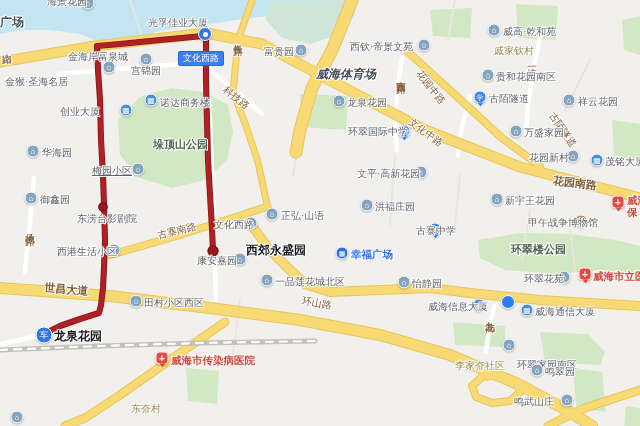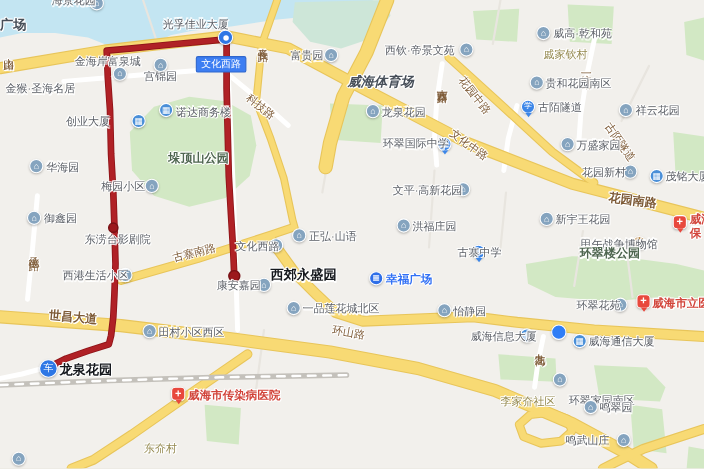--- a/index.html
+++ b/index.html
@@ -116,21 +116,21 @@
       <span class="ic ic-home" style="left: 109px; top: 67px;">⌂</span>
       <div class="mk c-poi" style="left: 131px; top: 65px;"><span>宫锦园</span></div>
       <div class="mk c-poi" style="left: 5px; top: 76px;"><span>金猴·圣海名居</span></div>
       <span class="ic ic-office" style="left: 151px; top: 100px;">▦</span>
       <div class="mk c-poi" style="left: 160px; top: 97px;"><span>诺达商务楼</span></div>
       <span class="ic ic-office" style="left: 126px; top: 110px;">▦</span>
       <div class="mk c-poi" style="left: 60px; top: 106px;"><span>创业大厦</span></div>
       <span class="ic ic-home" style="left: 33px; top: 151px;">⌂</span>
       <div class="mk c-poi" style="left: 42px; top: 147px;"><span>华海园</span></div>
       <span class="ic ic-home" style="left: 138px; top: 169px;">⌂</span>
-      <div class="mk c-poi" style="left: 92px; top: 165px;"><span>梅园小区</span></div>
+      <div class="mk c-poi" style="left: 92px; top: 165px; text-decoration: underline;"><span>梅园小区</span></div>
       <span class="ic ic-home" style="left: 31px; top: 198px;">⌂</span>
       <div class="mk c-poi" style="left: 40px; top: 194px;"><span>御鑫园</span></div>
       <div class="mk c-park" style="left: 153px; top: 138px;"><span>垛顶山公园</span></div>
       <div class="mk c-poi" style="left: 77px; top: 213px;"><span>东涝台影剧院</span></div>
       <span class="ic ic-home" style="left: 114px; top: 250px;">⌂</span>
       <div class="mk c-poi" style="left: 57px; top: 246px;"><span>西港生活小区</span></div>
       <div class="mk c-road vert" style="left: 24px; top: 226px;"><span>承德路</span></div>
       <div class="mk c-roadbig rot" style="left: 45px; top: 281px; transform: rotate(5deg);"><span>世昌大道</span></div>
       <span class="ic ic-home" style="left: 136px; top: 301px;">⌂</span>
       <div class="mk c-poi" style="left: 144px; top: 297px;"><span>田村小区西区</span></div>
@@ -173,21 +173,21 @@
       <div class="mk c-roadbig rot" style="left: 554px; top: 174px; transform: rotate(7deg);"><span>花园南路</span></div>
       <span class="ic ic-home" style="left: 497px; top: 199px;">⌂</span>
       <div class="mk c-poi" style="left: 505px; top: 195px;"><span>新宇王花园</span></div>
       <span class="ic ic-hospital" style="left: 618px; top: 202px;">+</span>
       <div class="mk c-red" style="left: 627px; top: 194px;">
         <span style="display: block;">威海</span>
         <span style="display: block;">保</span>
       </div>
       <span class="ic ic-museum" style="left: 581px; top: 221px;">⌂</span>
       <div class="mk c-poi" style="left: 528px; top: 217px;"><span>甲午战争博物馆</span></div>
-      <div class="mk c-park" style="left: 511px; top: 225px; margin-left: 16px;"><span>环翠楼公园</span></div>
+      <div class="mk c-park" style="left: 511px; top: 243px;"><span>环翠楼公园</span></div>
       <span class="ic ic-home" style="left: 564px; top: 277px;">⌂</span>
       <div class="mk c-poi" style="left: 524px; top: 273px;"><span>环翠花苑</span></div>
       <span class="ic ic-hospital" style="left: 585px; top: 274px;">+</span>
       <div class="mk c-red" style="left: 593px; top: 270px;"><span>威海市立医院</span></div>
       <span class="ic ic-home" style="left: 421px; top: 172px;">⌂</span>
       <div class="mk c-poi" style="left: 357px; top: 168px;"><span>文平·高新花园</span></div>
       <span class="ic ic-home" style="left: 367px; top: 205px;">⌂</span>
       <div class="mk c-poi" style="left: 375px; top: 201px;"><span>洪福庄园</span></div>
       <span class="ic ic-school" style="left: 435px; top: 229px;">学</span>
       <div class="mk c-poi" style="left: 416px; top: 225px;"><span>古寨中学</span></div>

